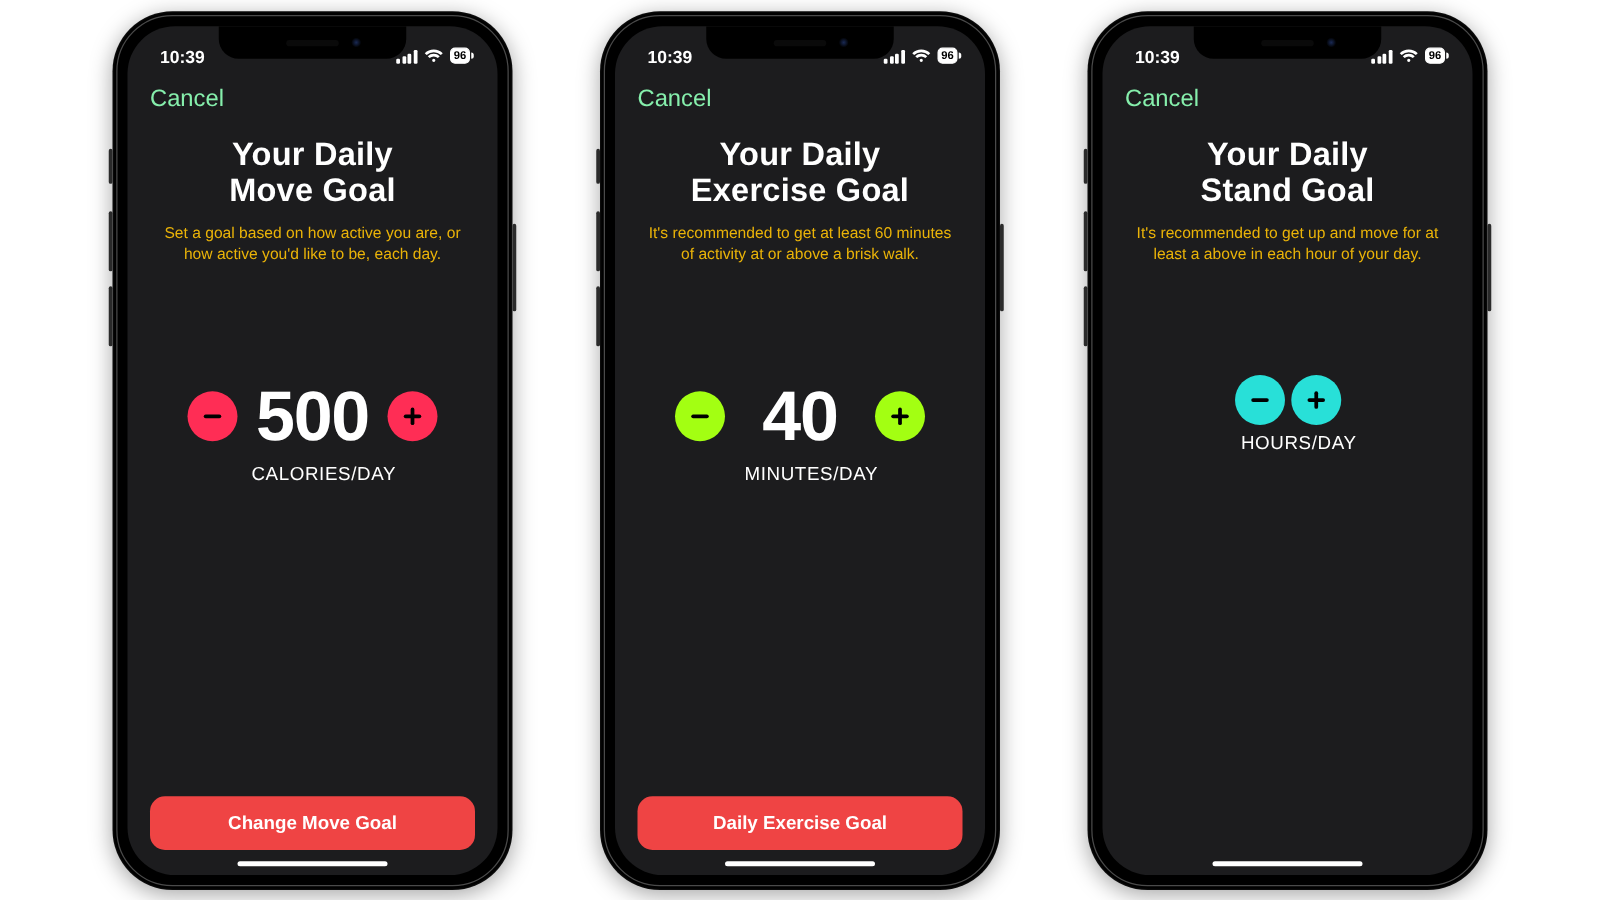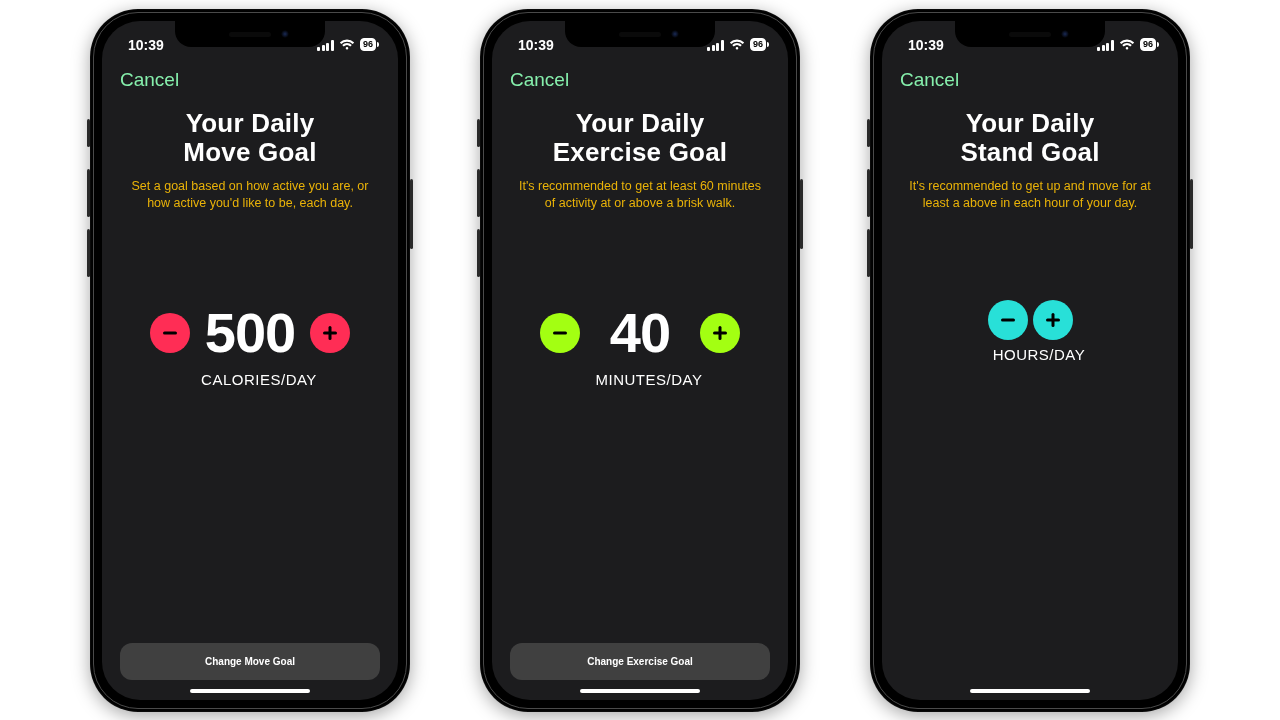--- a/index.html
+++ b/index.html
@@ -151,23 +151,23 @@
     font-size: 15px;
     font-weight: 400;
     letter-spacing: 0.5px;
     margin-top: 6px;
     margin-left: 18px;
   }
   .bottom-area{
     padding: 0 18px 20px;
   }
   .cta {
-    background: #404040;
+    background: #ef4444;
     color:#fff;
-    font-size: 10px;
+    font-size: 15px;
     font-weight: 600;
     text-align:center;
     padding: 13px 0;
     border-radius: 12px;
   }
   .home-indicator{
     position:absolute;
     bottom:7px; left:50%; transform:translateX(-50%);
     width:120px; height:4px; border-radius:3px; background:#fff;
   }
@@ -280,21 +280,21 @@
         <div class="circ-btn" style="background:#a3ff12">
           <svg width="20" height="20" viewBox="0 0 20 20">
               <rect x="3" y="8.5" width="14" height="3" rx="1.5" fill="#000"></rect>
               <rect x="8.5" y="3" width="3" height="14" rx="1.5" fill="#000"></rect>
             </svg>
         </div>
       </div>
       <div class="goal-unit">MINUTES/DAY</div>
     </div>
     <div class="bottom-area">
-      <div class="cta">Change Exercise Goal</div>
+      <div class="cta">Daily Exercise Goal</div>
     </div>
     <div class="home-indicator"></div>
   </div>
 </div>
 
 <div class="phone">
   <div class="side-btn sb-left1"></div>
     <div class="side-btn sb-left2"></div>
     <div class="side-btn sb-left3"></div>
     <div class="side-btn sb-right1"></div>

